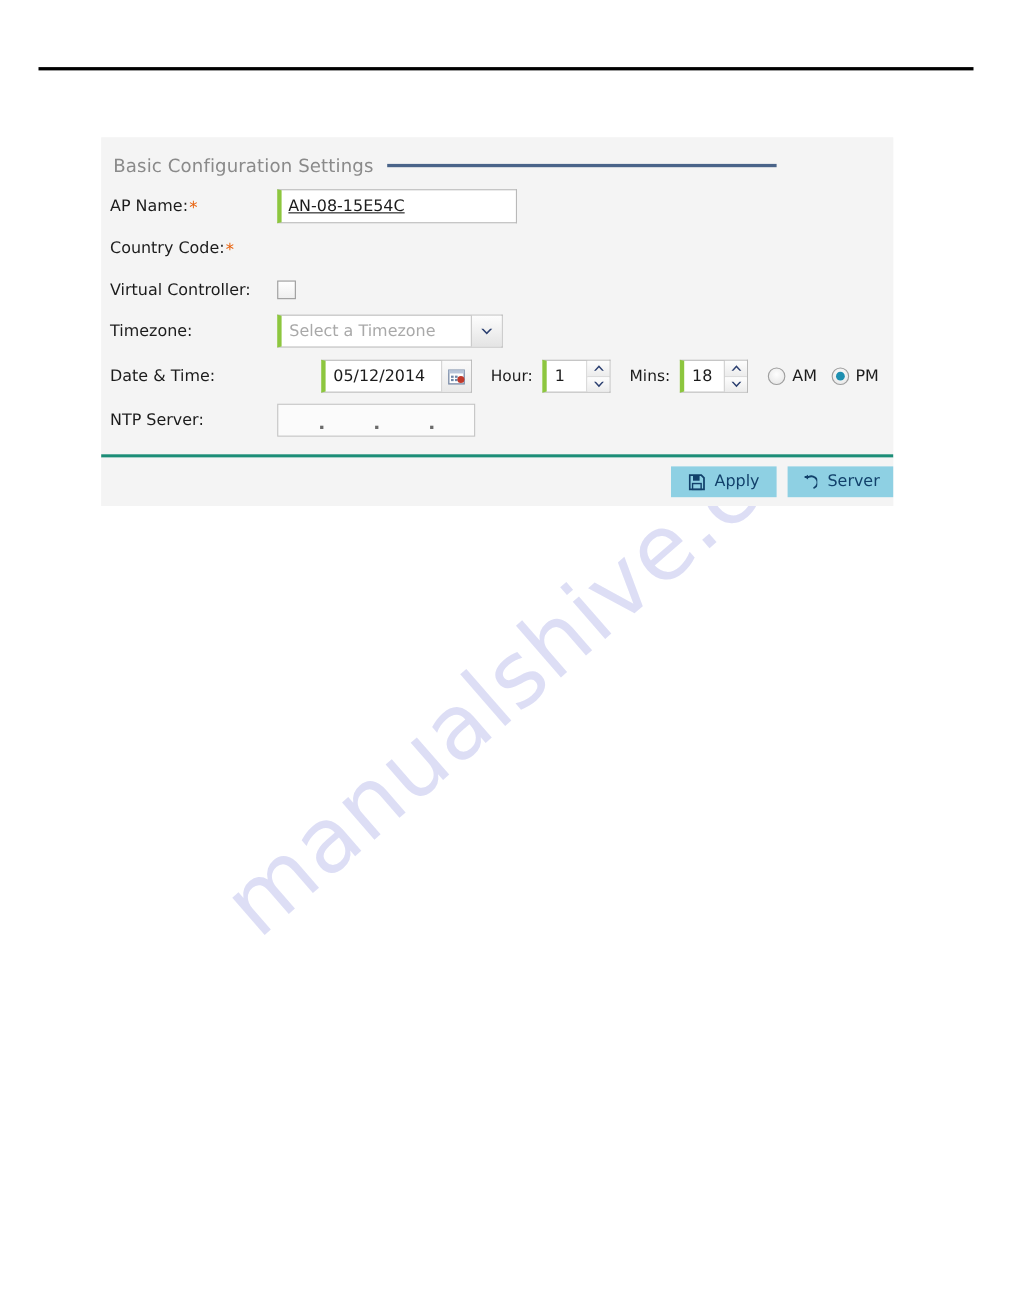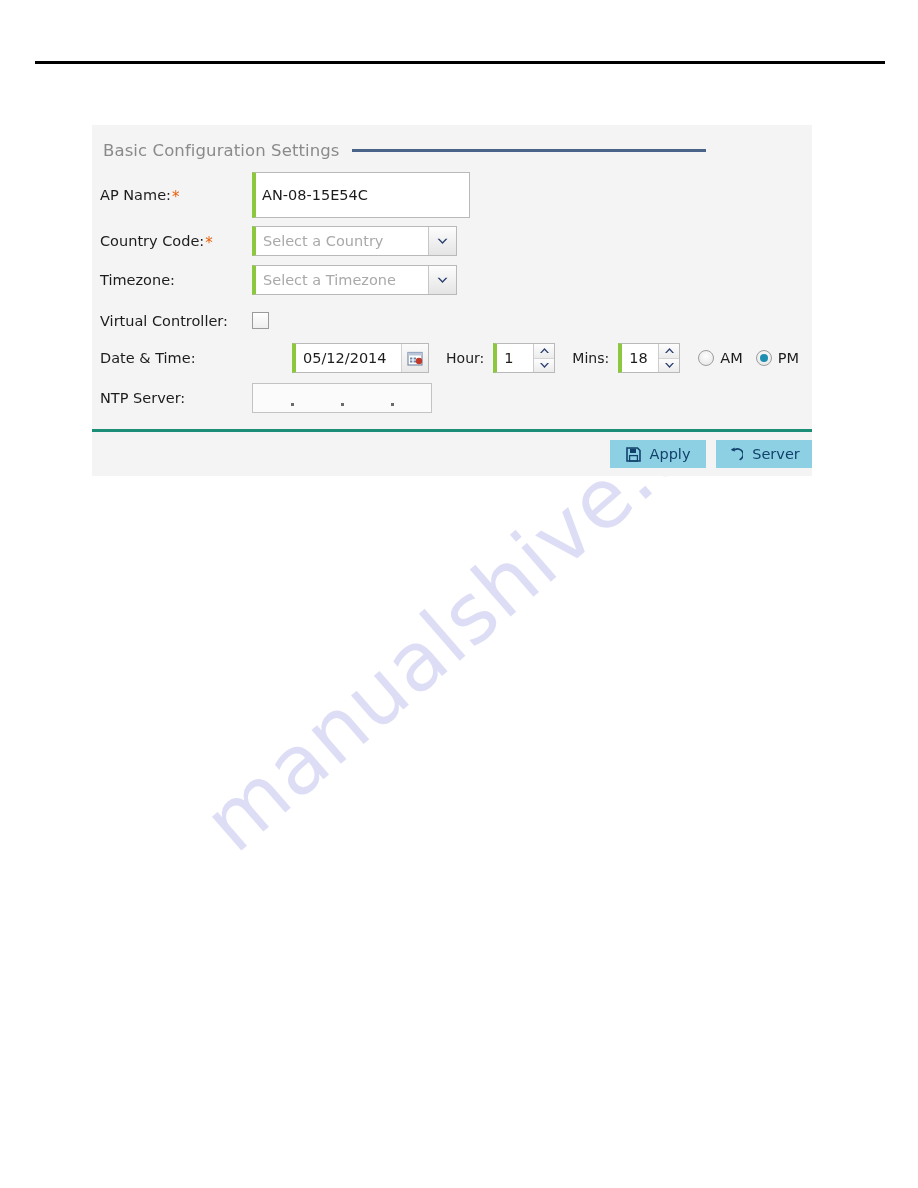--- a/index.html
+++ b/index.html
@@ -108,30 +108,31 @@
     font-size: 15px;
     line-height: 0;
     position: relative;
     top: 2px;
     padding-left: 1px;
   }
 
   
   .tb {
     box-sizing: border-box;
-    height: 46px;
+    height: 31px;
     background: #ffffff;
     border: 1px solid #b9b9b9;
     border-left: 4px solid #8dc63f;
     font-family: "DejaVu Sans", "Liberation Sans", sans-serif;
     font-size: 14.5px;
     color: #1c1c1c;
     padding: 0 6px;
     outline: none;
     line-height: 28px;
+    text-decoration: underline;
   }
   .tb-apname { width: 218px; }
 
   
   .combo {
     box-sizing: border-box;
     display: inline-flex;
     align-items: stretch;
     height: 30px;
     width: 205px;
@@ -342,45 +343,37 @@
       <span class="legend-line"></span>
     </div>
 
     <div class="form-row row-apname">
       <span class="lbl"><span>AP Name:</span><span class="req">*</span></span>
       <input class="tb tb-apname" type="text" value="AN-08-15E54C" style="">
     </div>
 
     <div class="form-row row-country">
       <span class="lbl"><span>Country Code:</span><span class="req">*</span></span>
-      <span class="combo">
-        <span class="combo-text">Select a Country</span>
-        <span class="combo-btn">
-          <svg width="13" height="9" viewBox="0 0 13 9" aria-hidden="true">
-              <path d="M1.5 1.8 L6.5 7 L11.5 1.8 L9.6 1.8 L6.5 5 L3.4 1.8 Z" fill="#2b3f70"></path>
-            </svg>
-        </span>
-      </span>
+    </div>
+
+    <div class="form-row row-vc">
+      <span class="lbl">Virtual Controller:</span>
+      <span class="cbx"></span>
     </div>
 
     <div class="form-row row-timezone">
       <span class="lbl">Timezone:</span>
       <span class="combo">
         <span class="combo-text">Select a Timezone</span>
         <span class="combo-btn">
           <svg width="13" height="9" viewBox="0 0 13 9" aria-hidden="true">
               <path d="M1.5 1.8 L6.5 7 L11.5 1.8 L9.6 1.8 L6.5 5 L3.4 1.8 Z" fill="#2b3f70"></path>
             </svg>
         </span>
       </span>
-    </div>
-
-    <div class="form-row row-vc">
-      <span class="lbl">Virtual Controller:</span>
-      <span class="cbx"></span>
     </div>
 
     <div class="form-row row-datetime">
       <span class="lbl">Date &amp; Time:</span>
 
       <span class="date-wrap">
         <span class="date-text">05/12/2014</span>
         <span class="cal-btn">
           <svg width="16" height="15" viewBox="0 0 16 15" aria-hidden="true">
             <rect x="1" y="1.5" width="14" height="12.5" fill="#ffffff" stroke="#7b8ca8" stroke-width="1.2"></rect>

